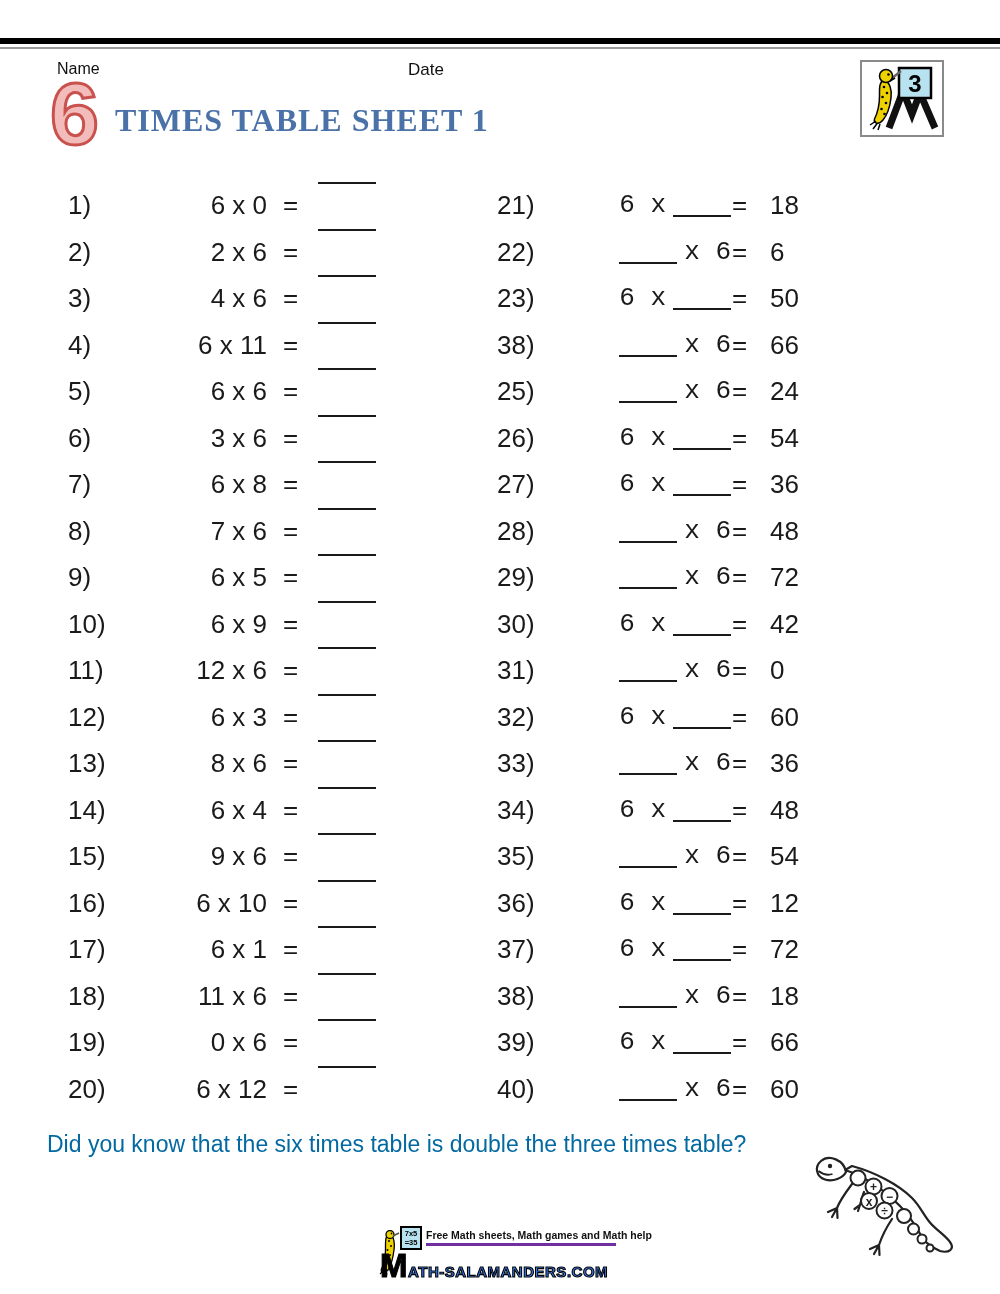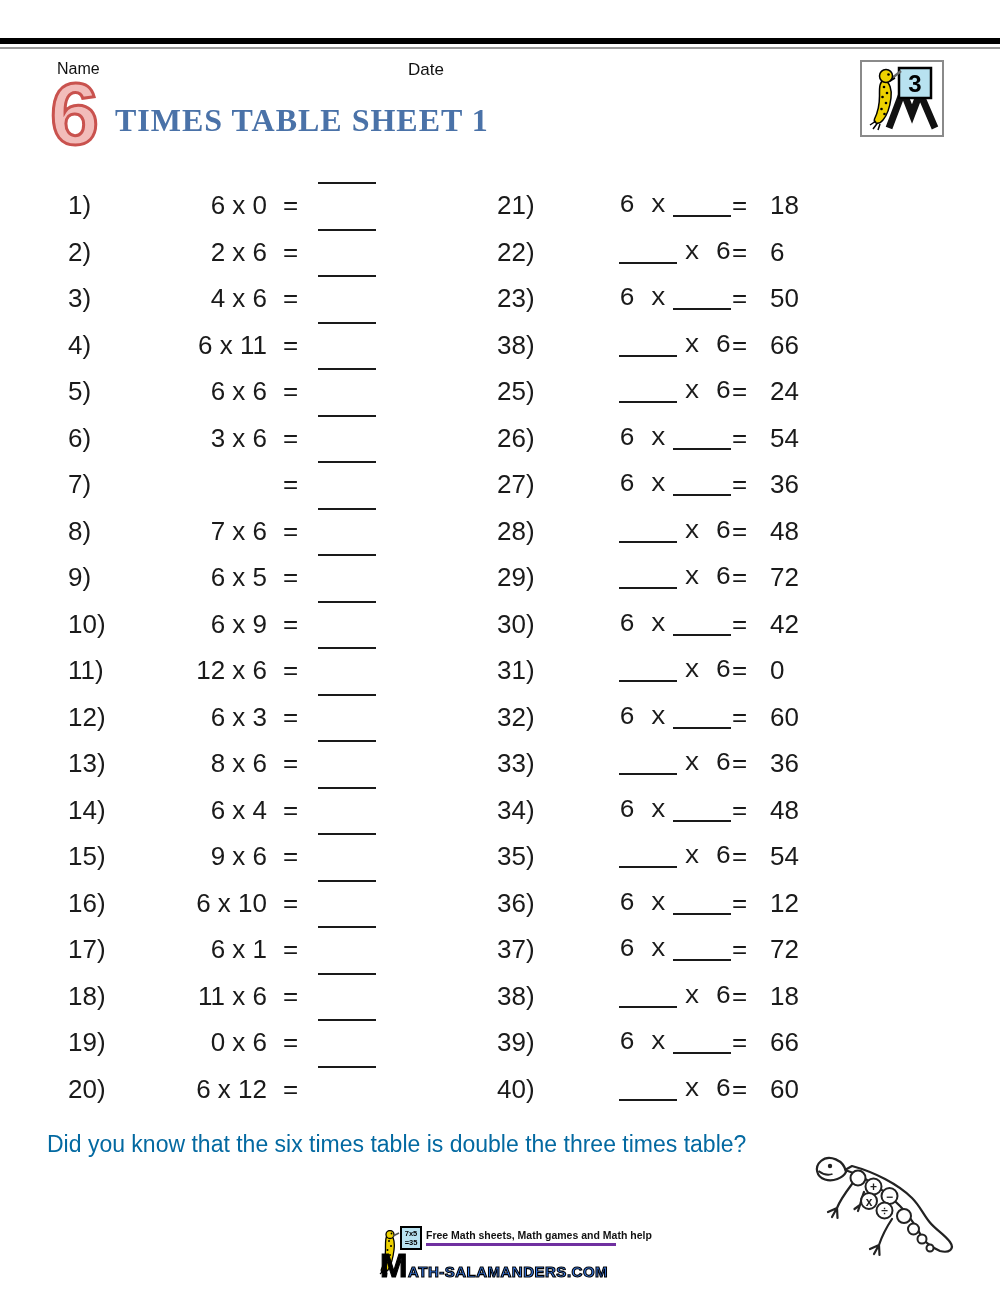--- a/index.html
+++ b/index.html
@@ -146,20 +146,21 @@
         <span class="lexpr">3 x 6</span>
         <span class="leq">=</span>
         <span class="lblank"></span>
         <span class="rnum">26)</span>
         <span class="rexpr"><span class="rpre">6 x</span><span class="rblank"></span></span>
         <span class="req">=</span>
         <span class="rans">54</span>
       </div>
       <div class="prow">
         <span class="lnum">7)</span>
+        <span class="lexpr">6 x 8</span>
         <span class="leq">=</span>
         <span class="lblank"></span>
         <span class="rnum">27)</span>
         <span class="rexpr"><span class="rpre">6 x</span><span class="rblank"></span></span>
         <span class="req">=</span>
         <span class="rans">36</span>
       </div>
       <div class="prow">
         <span class="lnum">8)</span>
         <span class="lexpr">7 x 6</span>

